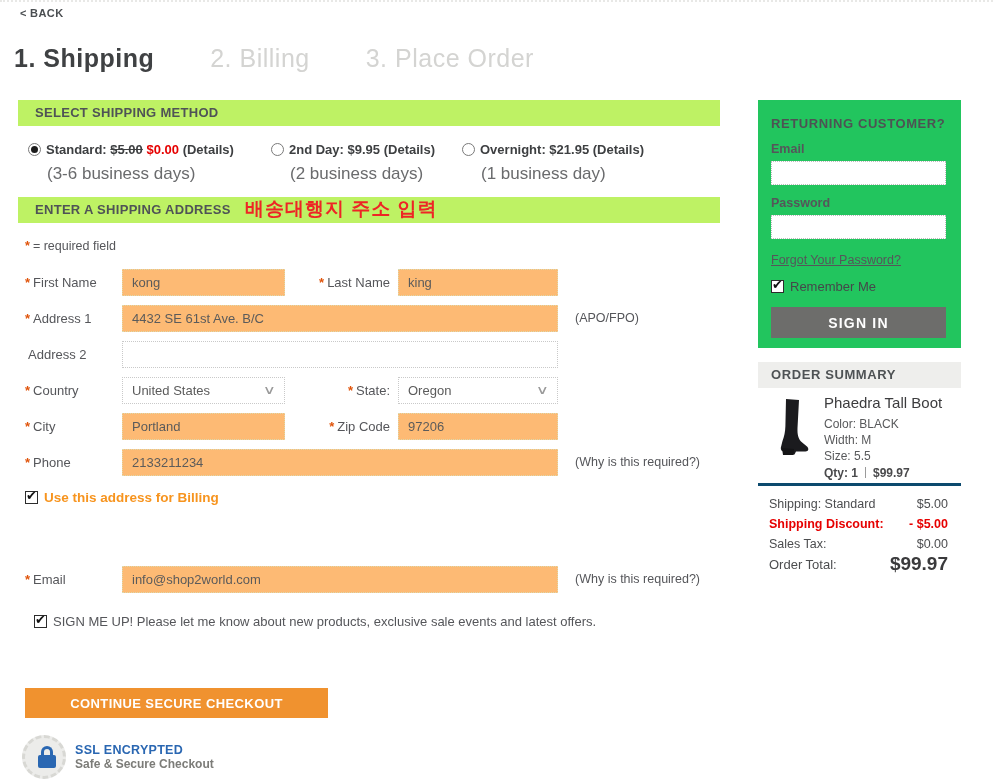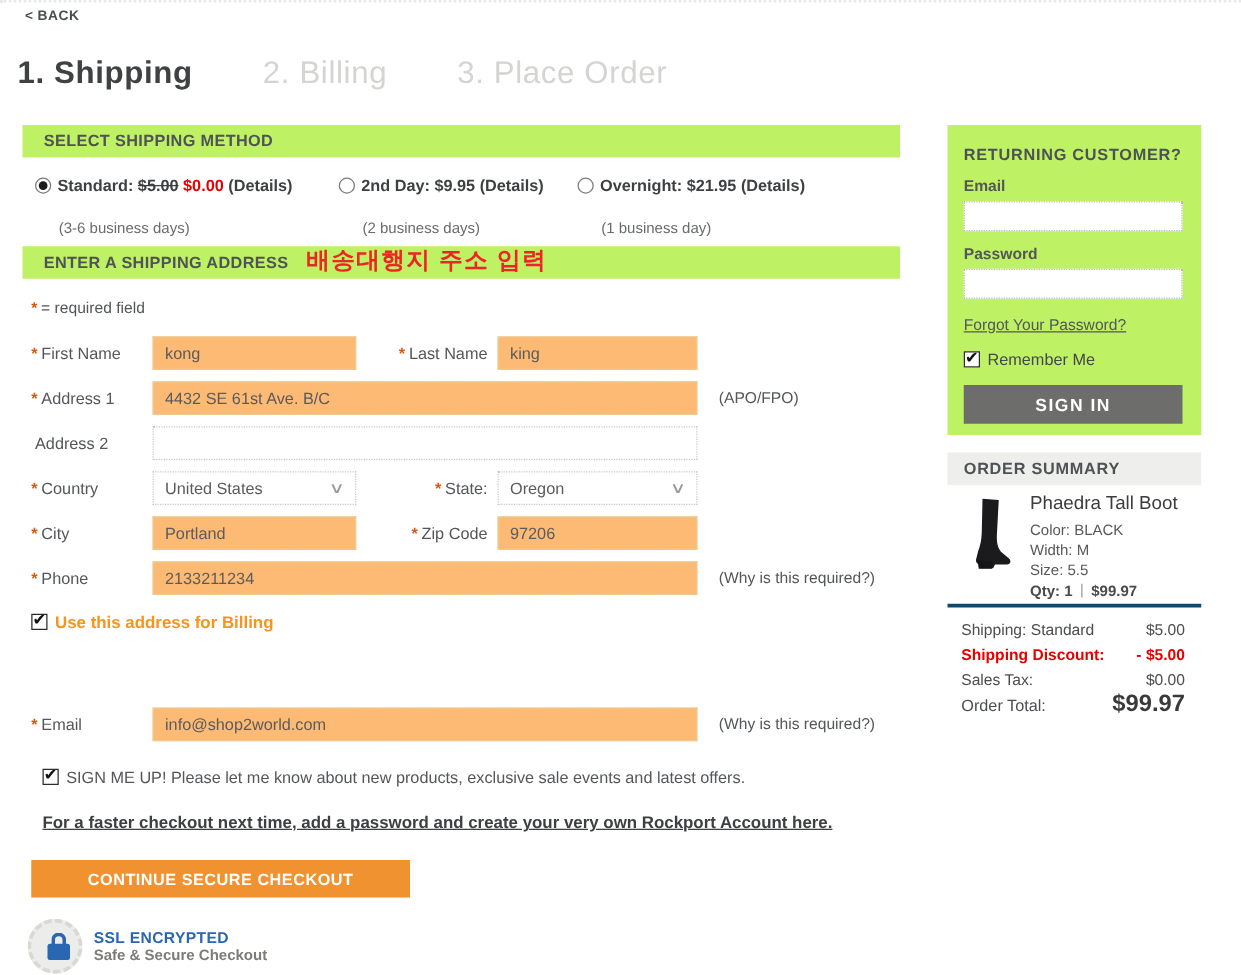--- a/index.html
+++ b/index.html
@@ -26,21 +26,21 @@
   .radios { position:absolute; top:40px; left:0; width:713px; height:42px; }
   .radio-opt { position:absolute; top:0; }
   .radio { display:inline-block; width:13px; height:13px; border:1px solid #7a7a7a;
     border-radius:50%; background:#fff; vertical-align:-2px; margin-right:5px; position:relative; cursor:pointer; }
   .radio .dot { display:none; }
   .radio.checked .dot { display:block; position:absolute; left:2px; top:2px;
     width:7px; height:7px; border-radius:50%; background:#1c1c1c; }
   .opt-line { font-size:13px; font-weight:bold; color:#3d3f41; }
   .strike { text-decoration:line-through; }
   .redtxt { color:#e60000; }
-  .opt-sub { font-size:12px; color:#6a6b6d; padding-left:19px; margin-top:17px; }
+  .opt-sub { font-size:17px; color:#6a6b6d; padding-left:19px; margin-top:6px; }
 
   .reqnote { position:absolute; top:139px; left:7px; font-size:12.5px; color:#55565a; }
   .star { color:#e0540b; font-weight:bold; margin-right:3px; }
 
   .formrows { position:absolute; top:169px; left:0; width:713px; }
   .frow { position:absolute; left:0; width:713px; height:27px; }
   .flabel { position:absolute; left:7px; top:6px; font-size:13px; color:#55565a; }
   .flabel2 { position:absolute; left:292px; width:80px; top:6px; font-size:13px;
     color:#55565a; text-align:right; }
   .tin { position:absolute; top:0; height:27px; border:1px dotted #c9c9c9;
@@ -84,21 +84,21 @@
   .ssltxt .l2 { color:#7c7c78; font-weight:bold; font-size:12px; }
 
   
   .krnote2 { position:absolute; left:595px; top:526px; font-size:18px; font-weight:bold;
     color:#ee2525; letter-spacing:1px; z-index:5; }
   .krnote1 { position:absolute; left:227px; top:-2px; font-size:19px; line-height:28px;
     letter-spacing:1px; }
 
   
   .sb1 { position:absolute; left:758px; top:98px; width:203px; height:248px;
-    background:#bef264; padding:16px 15px 0 13px; }
+    background:#22c55e; padding:16px 15px 0 13px; }
   .sb-title { font-size:13px; font-weight:bold; color:#4e5254; letter-spacing:.6px; }
   .sb-label { font-size:12.5px; font-weight:bold; color:#55565a; margin-top:11px; }
   .sb-in { width:100%; height:24px; border:1px dotted #bdbdbd; background:#fff;
     margin-top:5px; font-family:inherit; font-size:12px; padding:0 6px; outline:none; }
   .forgot { display:inline-block; margin-top:14px; font-size:12.5px; color:#55565a;
     text-decoration:underline; cursor:pointer; }
   .remember { margin-top:11px; font-size:13px; color:#45474a; }
   .signin { width:100%; height:31px; margin-top:13px; background:#6d6d6b; border:none;
     color:#fff; font-family:inherit; font-size:14px; font-weight:bold;
     letter-spacing:1.2px; cursor:pointer; }
@@ -209,21 +209,20 @@
     <div class="emailrow">
       <span class="flabel"><span class="star">*</span><span>Email</span></span>
       <input class="tin yellow inw" value="info@shop2world.com" style="">
       <span class="note">(Why is this required?)</span>
     </div>
 
     <div class="signup checkline">
       <span class="cb"><span class="tick">✔</span></span><span>SIGN ME UP! Please let me know about new products, exclusive sale events and latest offers.</span>
     </div>
 
-    <a class="acctlink">For a faster checkout next time, add a password and create your very own Rockport Account here.</a>
 
     <button class="cbtn">CONTINUE SECURE CHECKOUT</button>
 
     <div class="ssl">
       <div class="seal">
         <div class="lock">
             <div class="shackle"></div>
             <div class="bodyp"></div>
           </div>
       </div>

